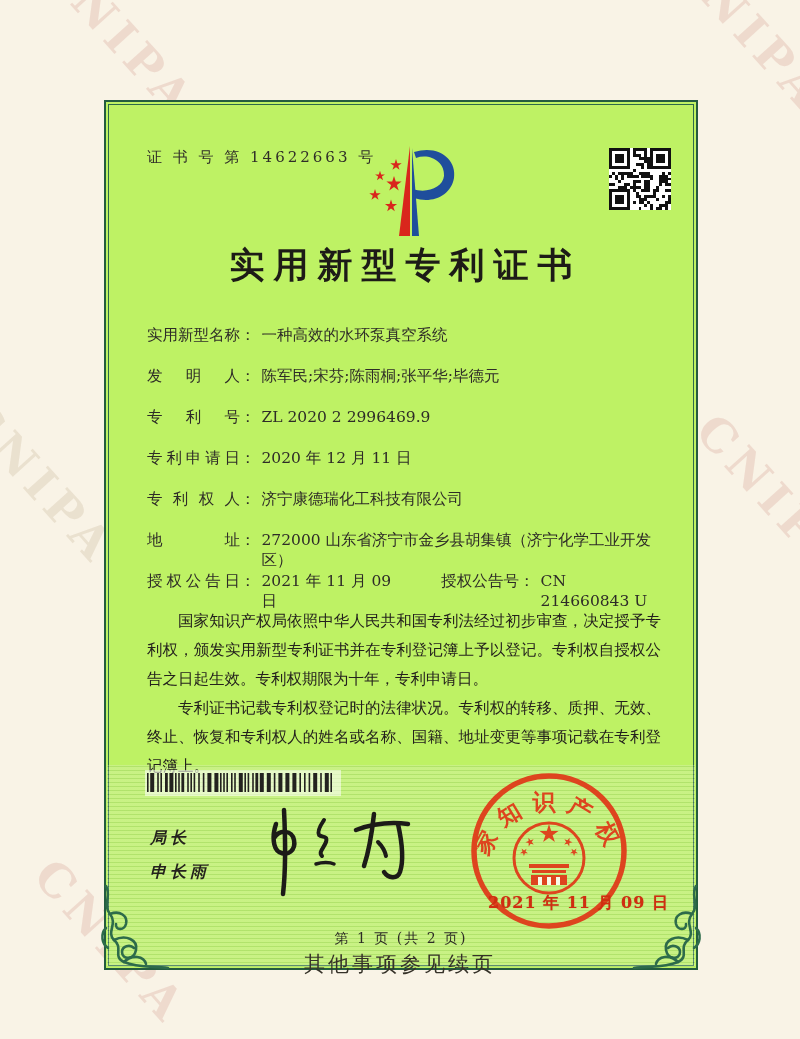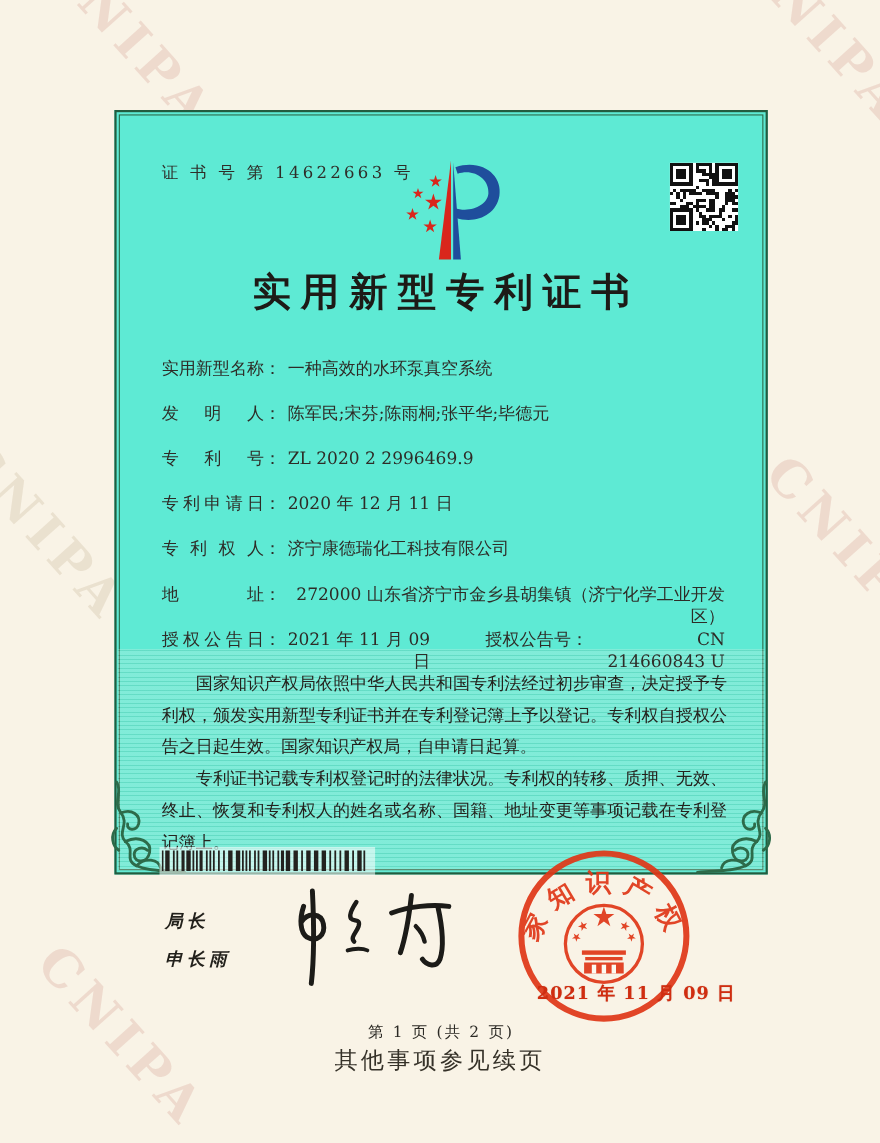--- a/index.html
+++ b/index.html
@@ -19,23 +19,23 @@
     font-size:46px;
     letter-spacing:7px;
     color:rgba(224,184,172,0.42);
     transform:rotate(48deg);
     white-space:nowrap;
     pointer-events:none;
   }
   .wm.beige { color:rgba(213,198,172,0.40); }
   
   .frame {
-    position:absolute; left:104px; top:100px; width:594px; height:695px;
+    position:absolute; left:104px; top:100px; width:594px; height:870px;
     border:2.5px solid #235c3f;
-    background:#5eead4;
+    background:#bef264;
   }
   .frame-inner {
     position:absolute; left:2px; top:2px; right:2px; bottom:2px;
     border:1px solid #2d6b4a;
   }
   .guilloche {
     position:absolute; left:1px; right:1px; bottom:1px; height:202px;
     background:
       repeating-linear-gradient(0deg,
         rgba(125,165,138,0.20) 0px, rgba(125,165,138,0.20) 1px,
@@ -57,21 +57,21 @@
     letter-spacing:9px; color:#1d1b17; text-indent:9px;
   }
   
   .fields { position:absolute; left:41px; top:223px; width:512px; font-size:15.5px; }
   .row { display:flex; align-items:flex-start; line-height:20px; margin-bottom:21px; }
   .row .lbl {
     display:inline-block; width:93px; flex:none;
     text-align:justify; text-align-last:justify;
   }
   .row .colon { flex:none; }
-  .row .val { margin-left:6px;text-align:right; }
+  .row .val { margin-left:6px; }
   .row.tight { margin-bottom:1px; }
   .row .lbl2 {
     display:inline-block; width:78px; flex:none; margin-left:50px;
     text-align:justify; text-align-last:justify;
   }
   
   .body-text {
     position:absolute; left:41px; top:505px; width:514px;
     font-size:15.5px; line-height:29px; color:#24221d;
     text-align:justify;
@@ -340,21 +340,21 @@
       <span class="lbl">授权公告日</span>
         <span class="colon">：</span>
       <span class="val">2021 年 11 月 09 日</span>
       <span class="lbl2">授权公告号</span>
         <span class="colon">：</span>
       <span class="val">CN 214660843 U</span>
     </div>
   </div>
 
   <div class="body-text">
-    <p>国家知识产权局依照中华人民共和国专利法经过初步审查，决定授予专利权，颁发实用新型专利证书并在专利登记簿上予以登记。专利权自授权公告之日起生效。国家知识产权局，自申请日起算。</p>
+    <p>国家知识产权局依照中华人民共和国专利法经过初步审查，决定授予专利权，颁发实用新型专利证书并在专利登记簿上予以登记。专利权自授权公告之日起生效。专利权期限为十年，专利申请日。</p>
     <p>专利证书记载专利权登记时的法律状况。专利权的转移、质押、无效、终止、恢复和专利权人的姓名或名称、国籍、地址变更等事项记载在专利登记簿上。</p>
   </div>
 
   <div class="barcode-box">
     <svg class="barcode" viewBox="0 0 188 19" preserveAspectRatio="none">
       <g id="barcode-bars" fill="#23221f">
           <rect x="0" y="0" width="1.6" height="19"></rect>
           <rect x="3.2" y="0" width="4" height="19"></rect>
           <rect x="10.2" y="0" width="1.6" height="19"></rect>
           <rect x="13.399999999999999" y="0" width="1.6" height="19"></rect>

